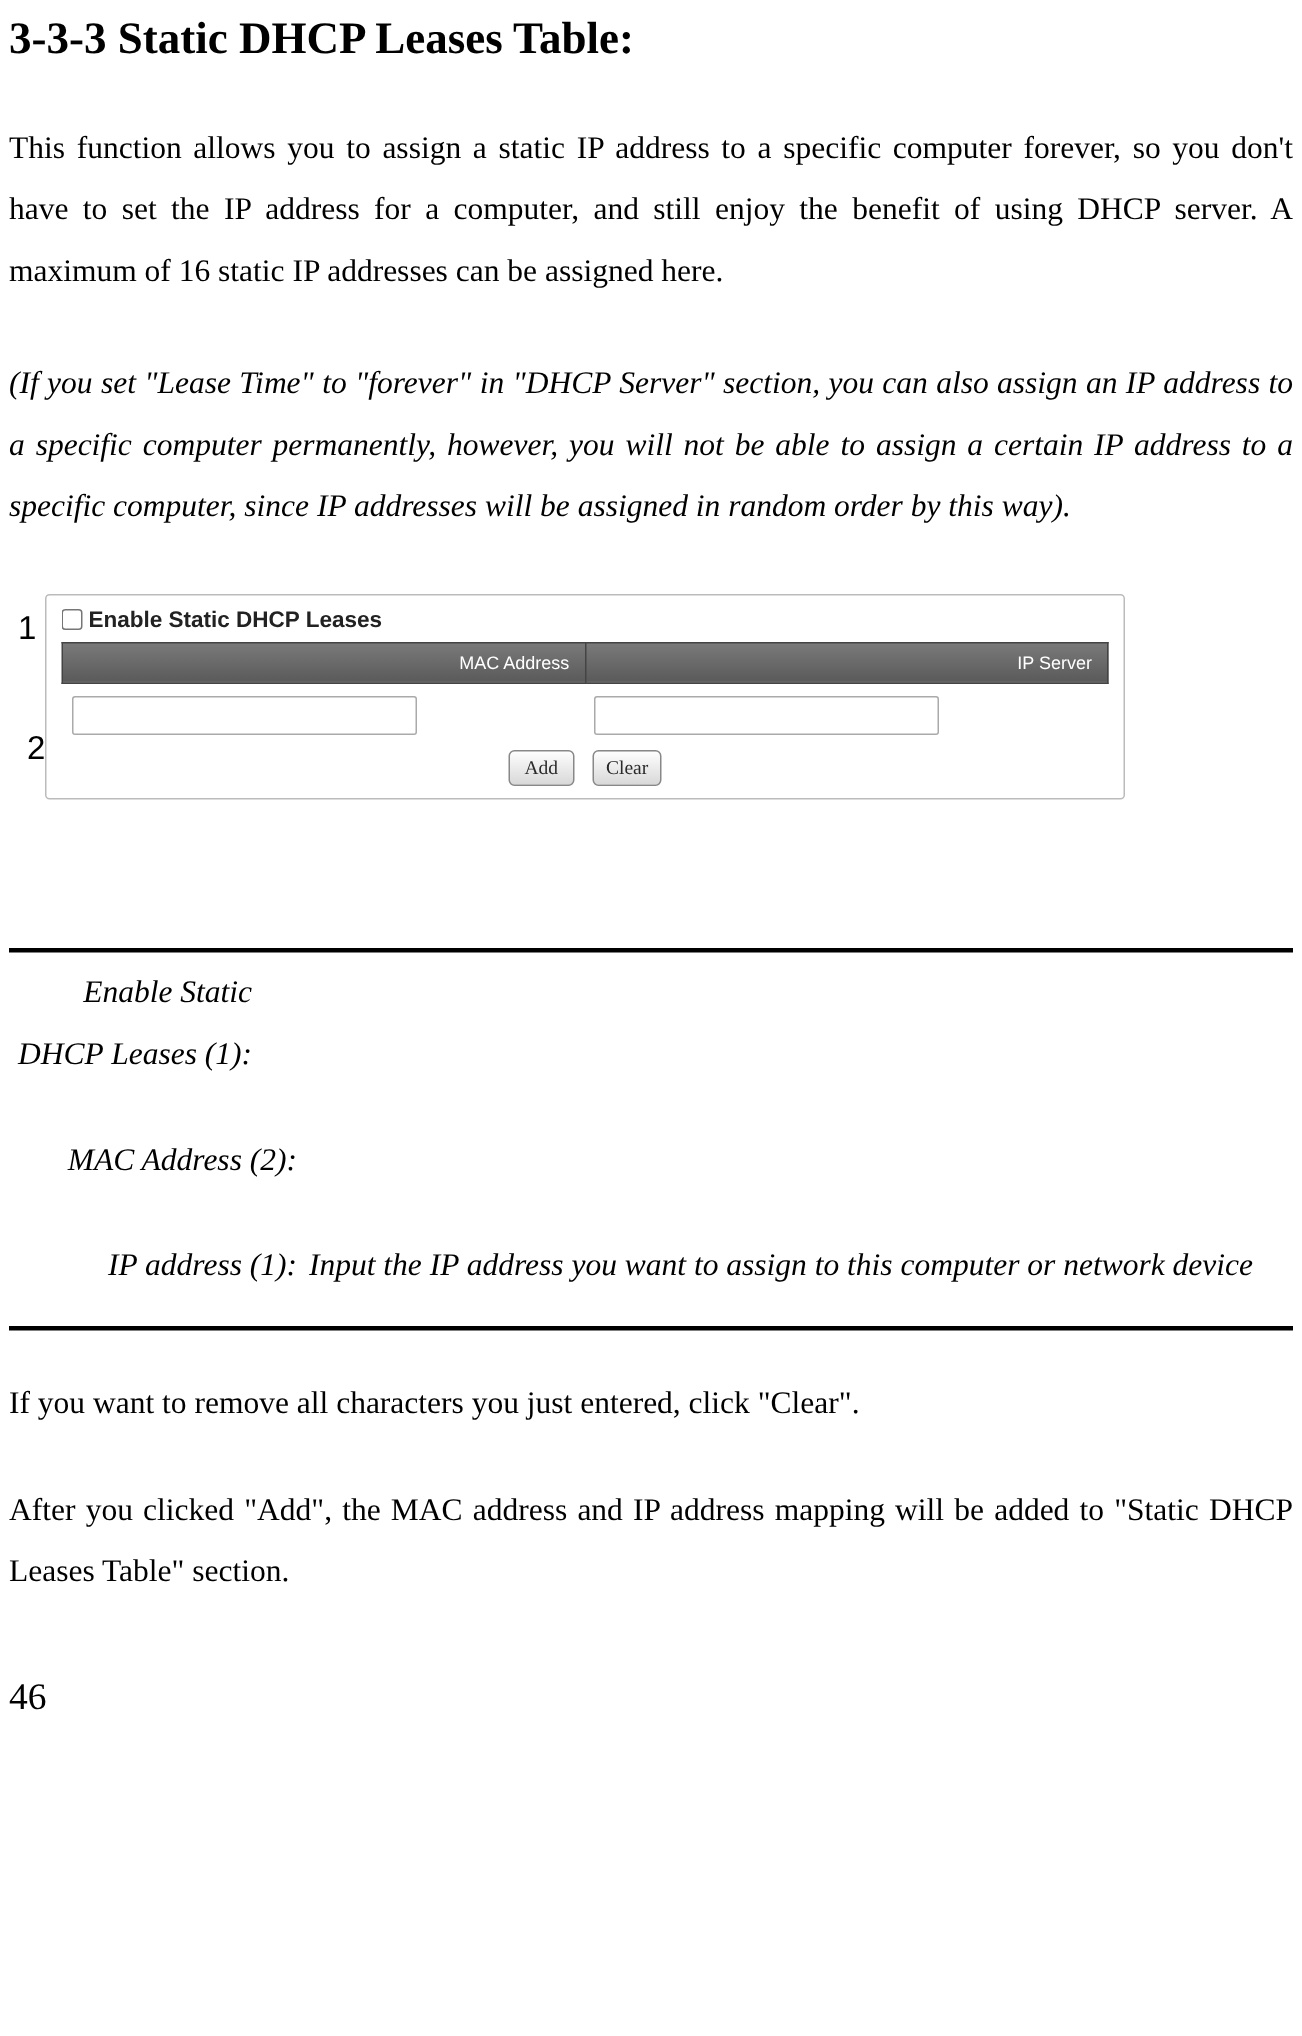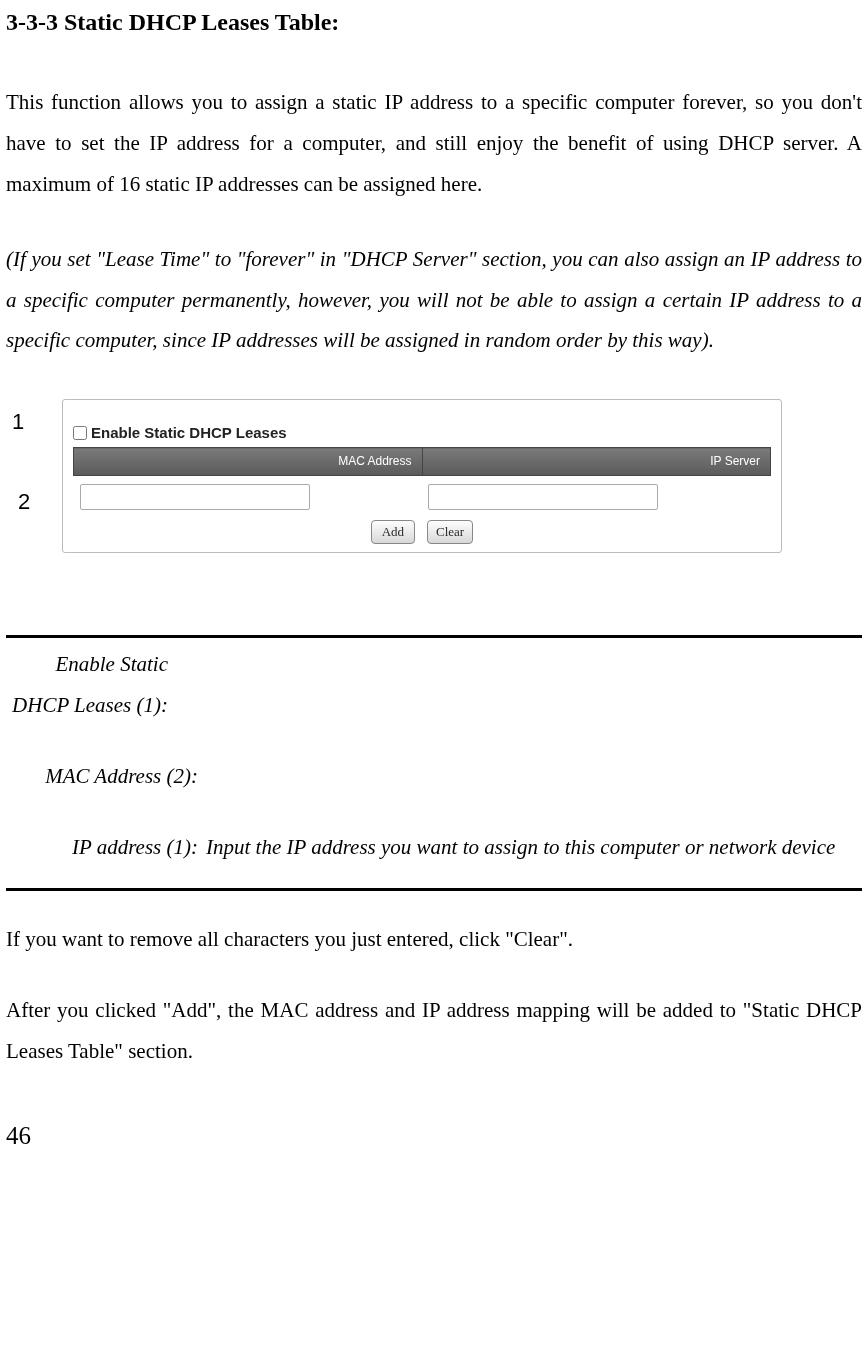--- a/index.html
+++ b/index.html
@@ -6,23 +6,23 @@
   body {
     font-family: "Times New Roman", Times, serif;
     font-size: 21px;
     color: #000;
     background: #fff;
     width: 868px;
     padding: 8px 6px 20px 6px;
     line-height: 1.95;
   }
   h2.section-heading {
-    font-size: 24px;
+    font-size: 30px;
     font-weight: bold;
-    margin-bottom: 45px;
+    margin-bottom: 34px;
     line-height: 1.2;
   }
   p.para {
     text-align: justify;
     margin-bottom: 34px;
   }
   p.italic {
     font-style: italic;
   }
   .screenshot-wrap {
@@ -31,25 +31,24 @@
     height: 200px;
   }
   .router-panel {
     position: absolute;
     left: 24px;
     top: 4px;
     width: 720px;
     background: #fff;
     border: 1px solid #bbb;
     border-radius: 3px;
-    padding: 22px 10px 8px 10px;
+    padding: 6px 10px 8px 10px;
     font-family: Arial, Helvetica, sans-serif;
     font-size: 15px;
     line-height: 1.4;
-    margin-left: 32px;
   }
   .enable-row {
     display: flex;
     align-items: center;
     gap: 4px;
     font-weight: bold;
     color: #222;
     margin-bottom: 4px;
   }
   .enable-row input[type="checkbox"] {

